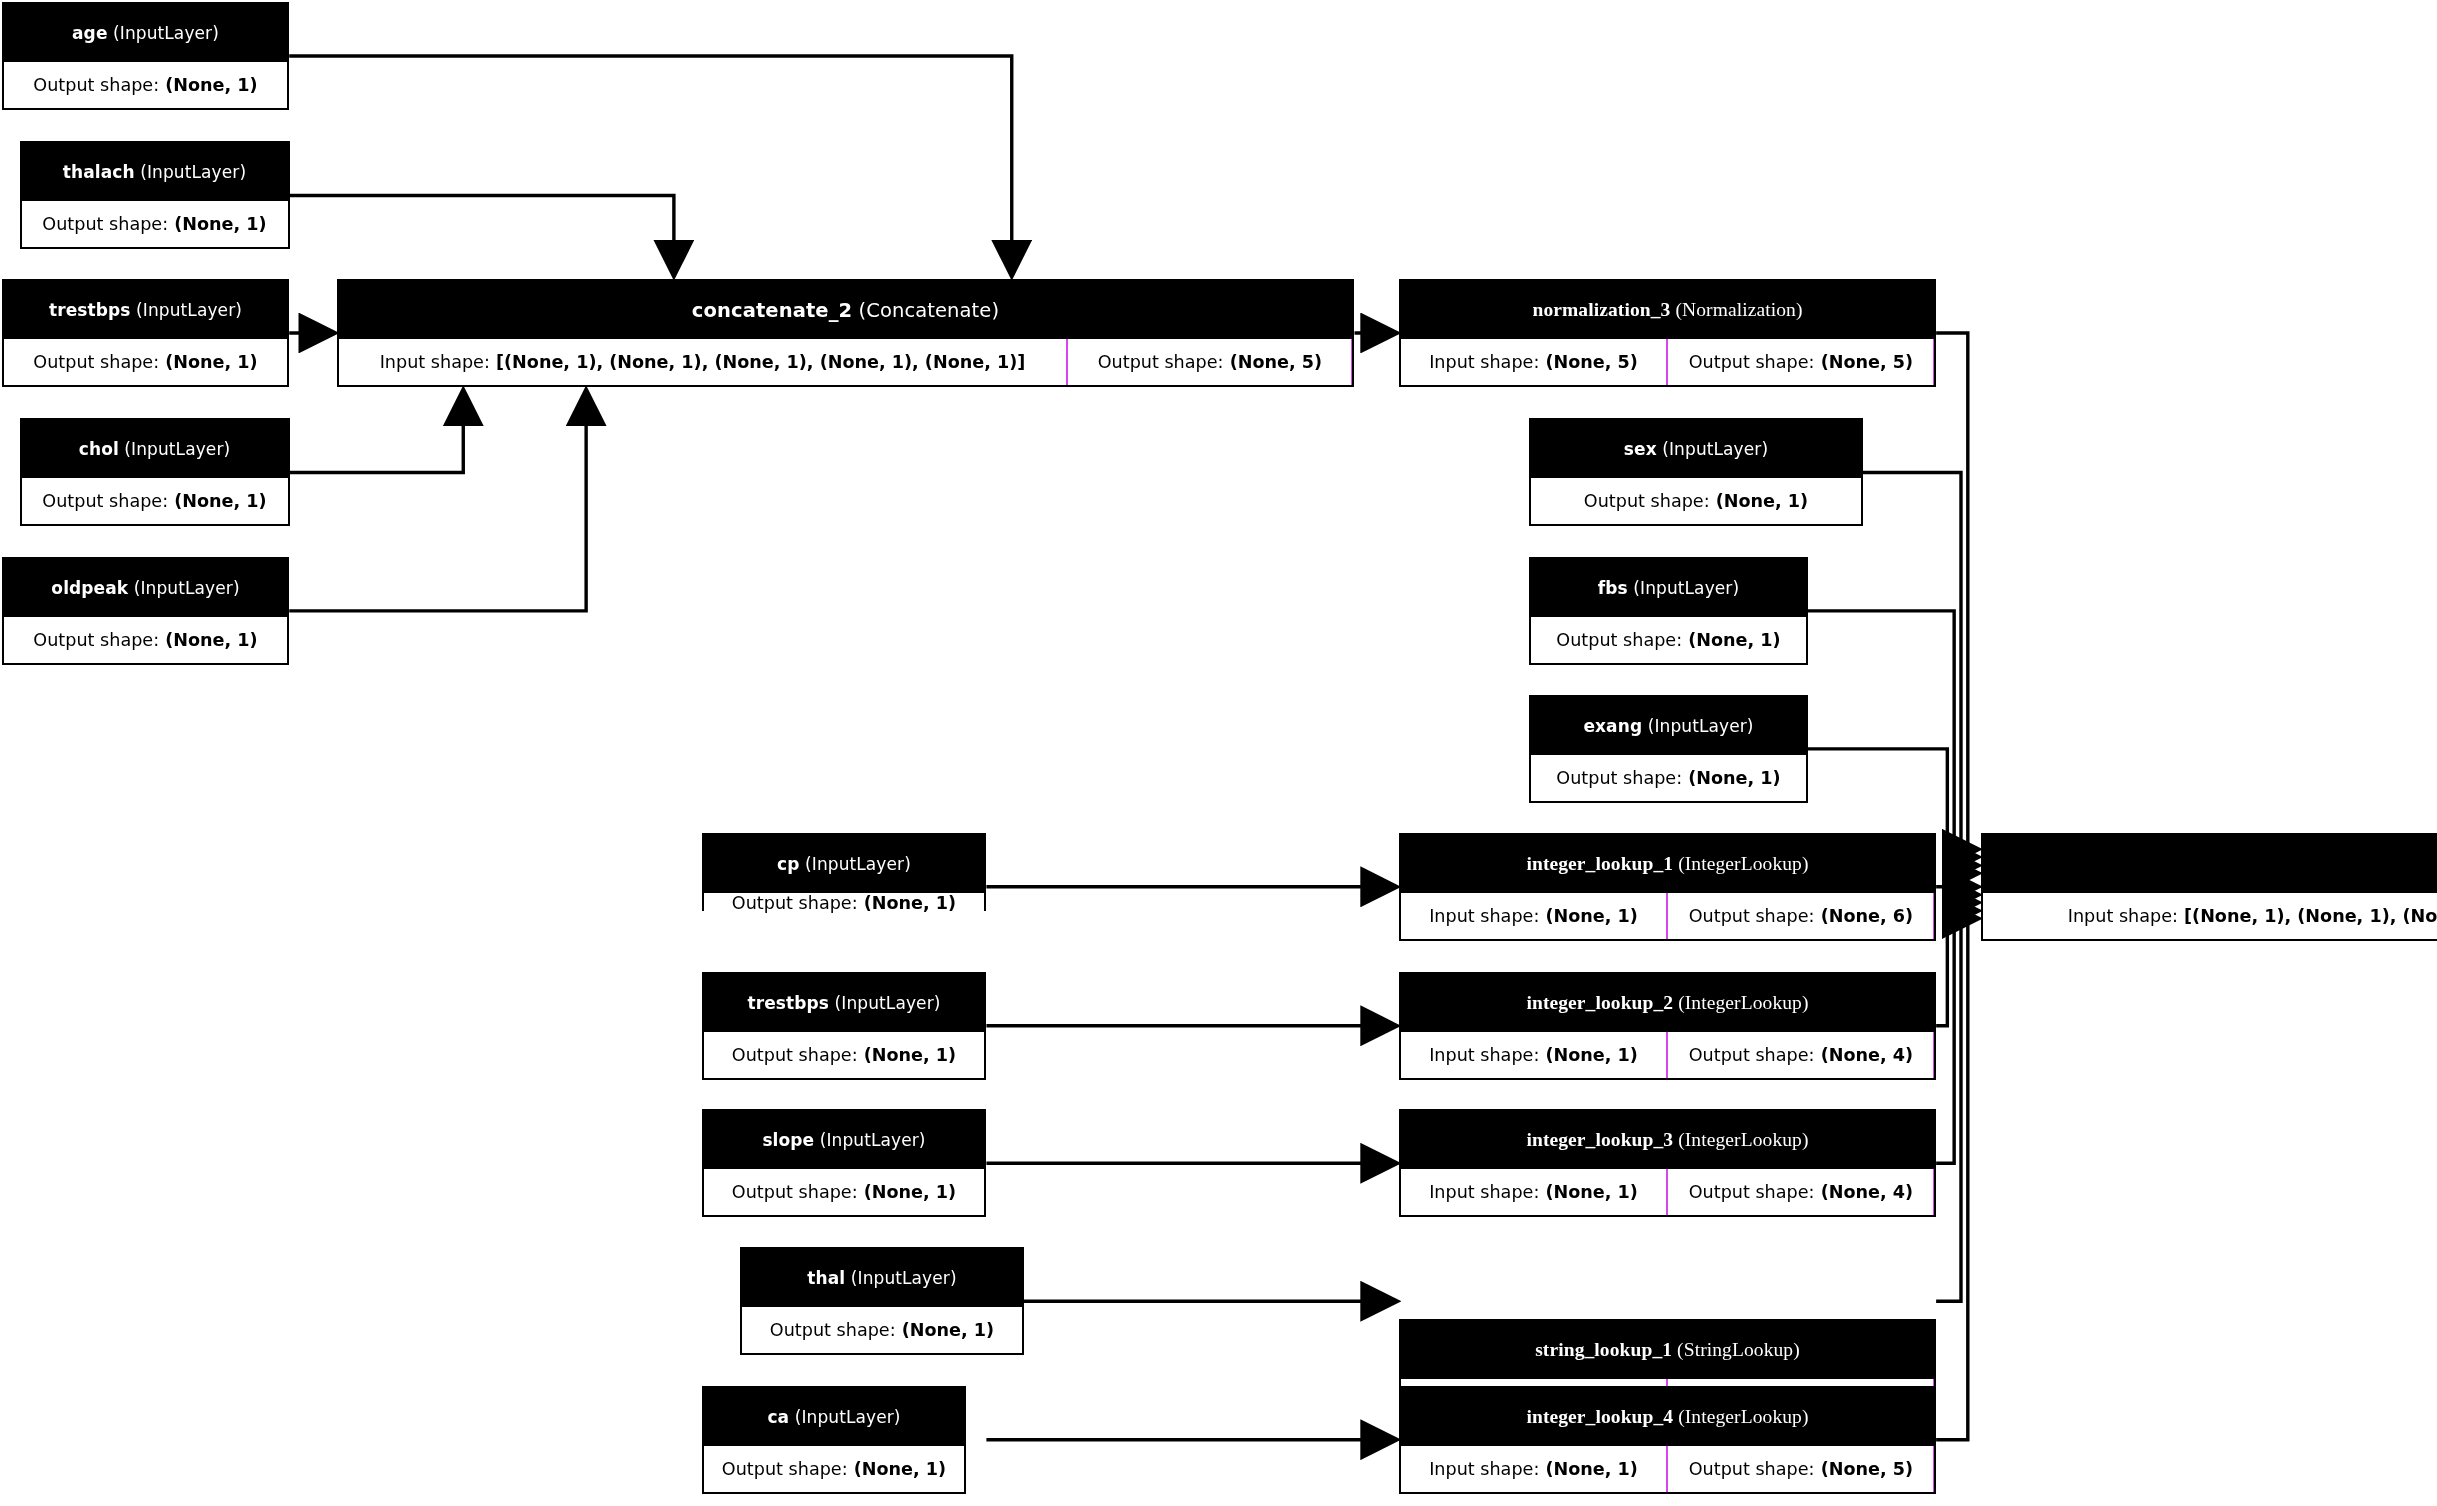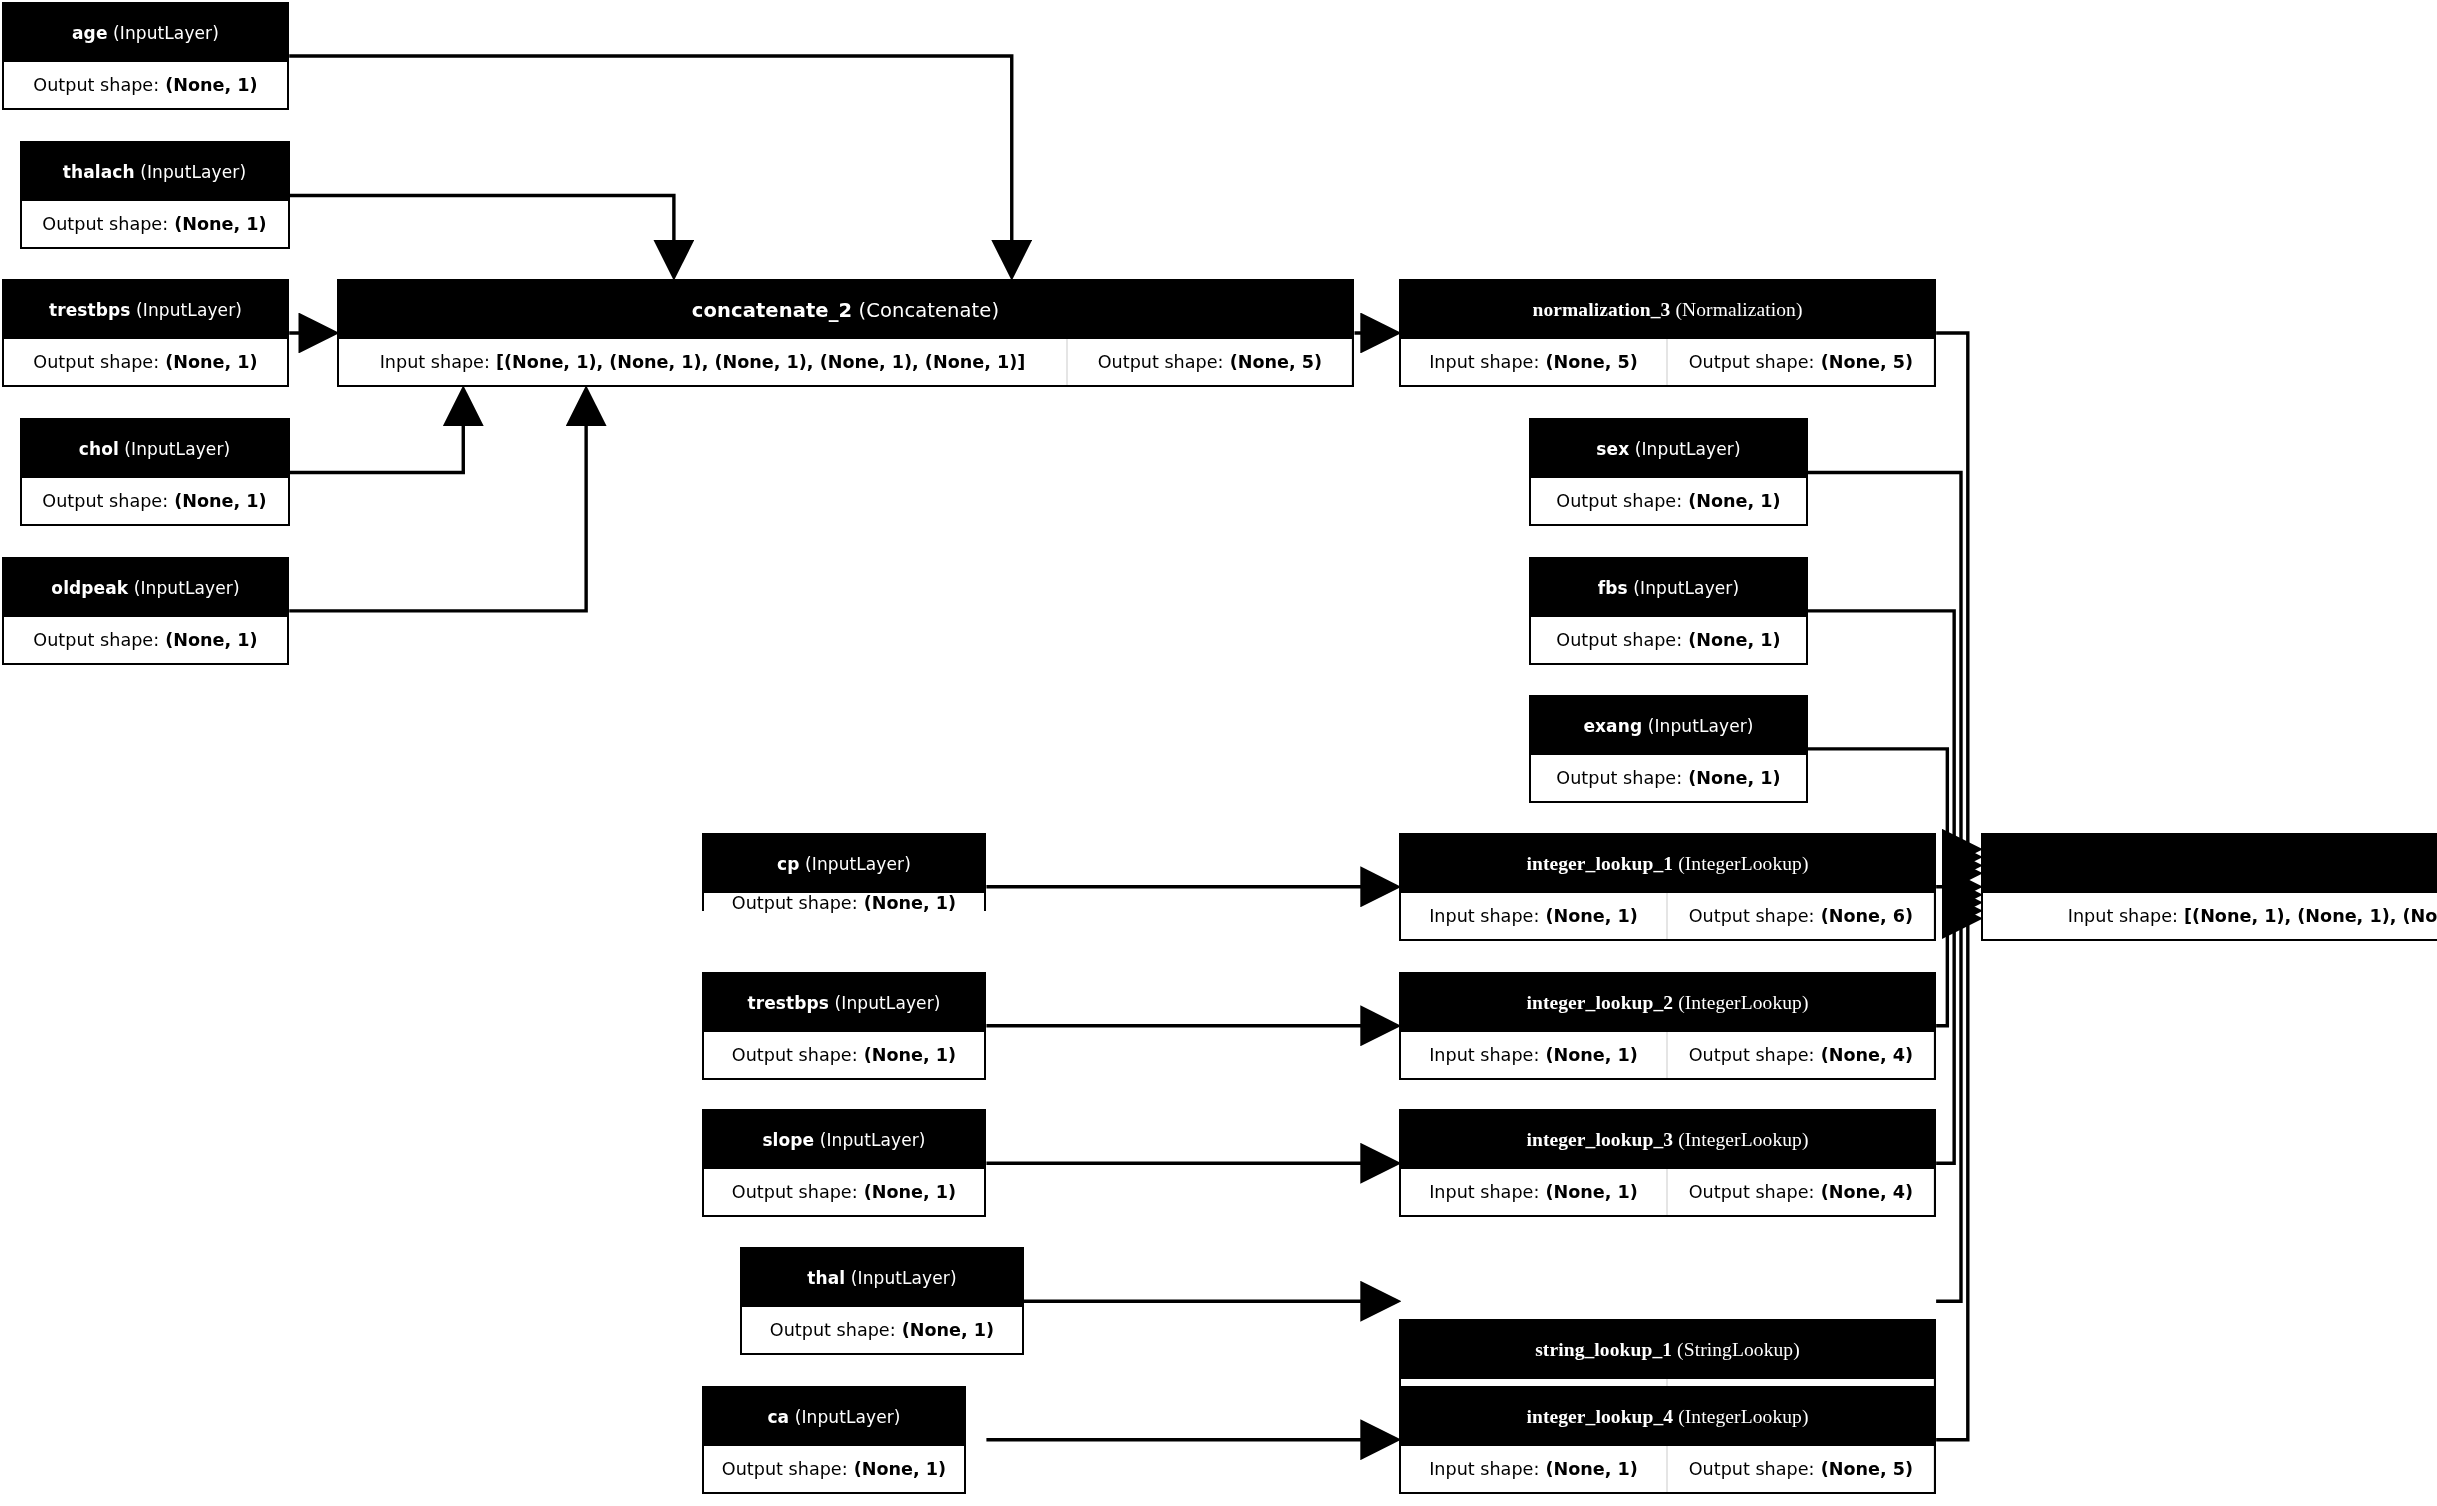--- a/index.html
+++ b/index.html
@@ -40,21 +40,21 @@
     justify-content: center;
     padding: 0 6.8px;
     letter-spacing: 0.1px;
   }
   .node-title .nm { font-weight: bold; }
   .node-title .ty { font-weight: normal; }
   .node-title .ty::before { content: " "; white-space: pre; }
   .shape-row {
     display: flex;
     flex-direction: row;
-    background: #e5e5e5;
+    background: #d946ef;
     flex: 1 1 auto;
     gap: 2.4px;
   }
   .shape-cell {
     background: #ffffff;
     color: #000000;
     display: flex;
     align-items: center;
     justify-content: center;
     white-space: nowrap;
@@ -215,21 +215,21 @@
           <div class="shape-cell" style="flex: 0 0 265px;">
             <span class="lbl">Input shape:</span>
             <span class="val">(None, 5)</span>
           </div>
           <div class="shape-cell" style="flex: 0 0 265px;">
             <span class="lbl">Output shape:</span>
             <span class="val">(None, 5)</span>
           </div>
         </div>
       </div>
-      <div class="node sz-input" style="left: 1529px; top: 418px; width: 279px; height: 108px;">
+      <div class="node sz-input" style="left: 1529px; top: 418px; width: 334px; height: 108px;">
         <div class="node-title" style="height: 58px; flex: 0 0 58px;">
           <span class="nm">sex</span>
           <span class="ty">(InputLayer)</span>
         </div>
         <div class="shape-row">
           <div class="shape-cell">
             <span class="lbl">Output shape:</span>
             <span class="val">(None, 1)</span>
           </div>
         </div>

